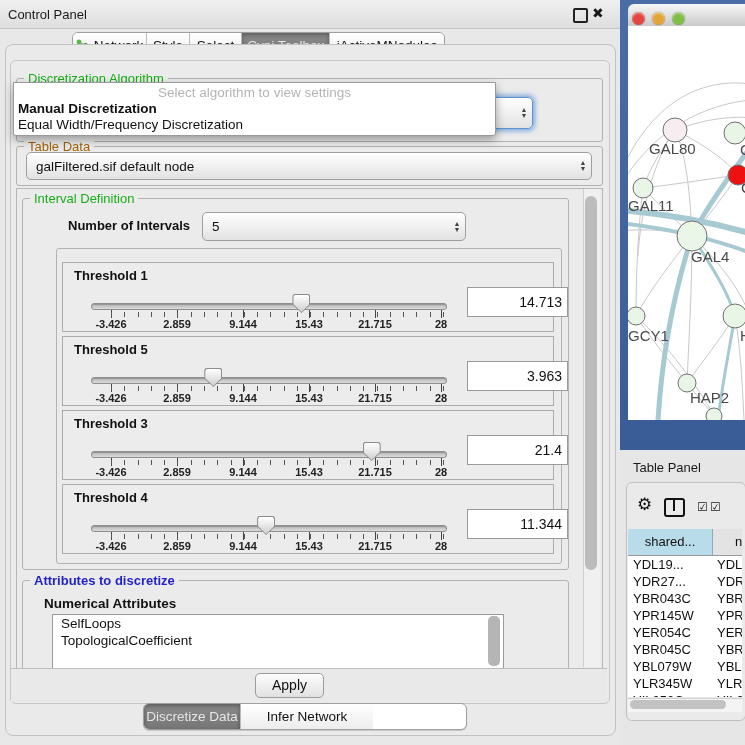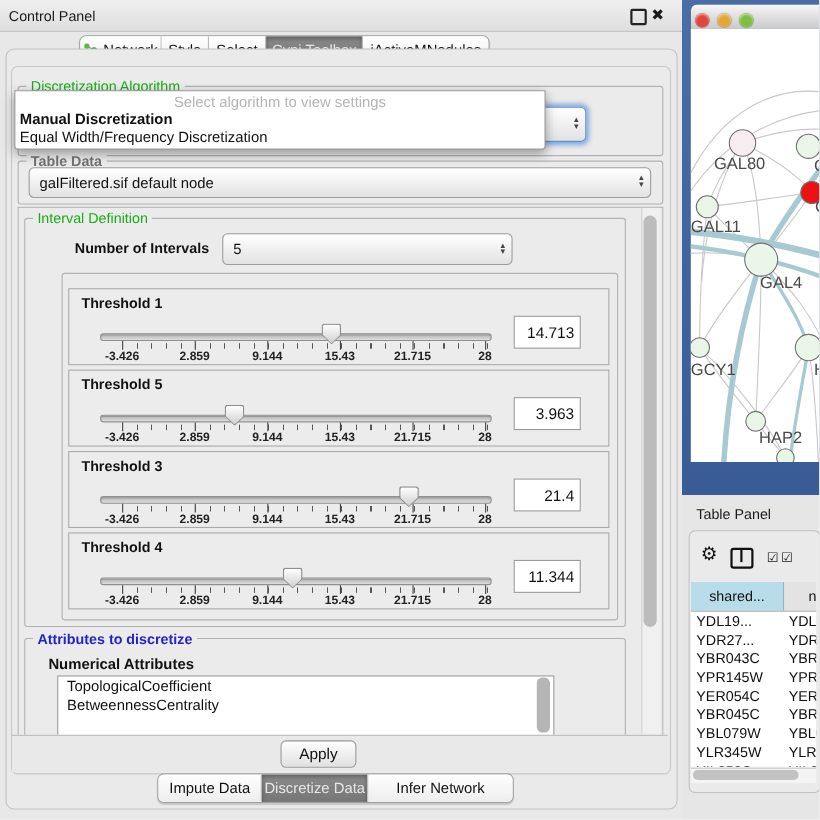--- a/index.html
+++ b/index.html
@@ -28,21 +28,21 @@
   #outer-box{left:5px;top:44px;width:609px;height:690px;border:1px solid #c2c2c2;border-radius:8px;
              background:#eaeaea;}
   #inner-box{left:10px;top:60px;width:598px;height:642px;border:1px solid #c6c6c6;border-radius:6px;
              background:#ebebeb;}
 
   
   .group{border:1px solid #b2b2b2;border-radius:3px;}
   .group-label{position:absolute;padding:0 4px;background:#ebebeb;font-size:13px;white-space:nowrap;}
   .lab-green{color:#18ae18;}
   .lab-blue{color:#2323cc;}
-  .lab-black{color:#737373;font-weight:bold;}
+  .lab-black{color:#a16207;}
 
   #grp-algo{left:16px;top:78px;width:585px;height:62px;}
   #grp-algo-label{left:24px;top:71px;}
   #grp-table{left:16px;top:146px;width:585px;height:38px;}
   #grp-table-label{left:24px;top:139px;}
   #grp-interval{left:22px;top:198px;width:545px;height:370px;}
   #grp-interval-label{left:30px;top:191px;}
   #grp-thresh{left:56px;top:248px;width:504px;height:314px;}
   #grp-thresh-label{left:64px;top:241px;}
   #grp-attr{left:22px;top:580px;width:545px;height:92px;}
@@ -78,21 +78,21 @@
   .th-thumb{position:absolute;top:31px;width:18px;height:19px;
             background:#8d8d8d;clip-path:polygon(8% 0,92% 0,100% 10%,100% 55%,50% 100%,0 55%,0 10%);}
   .th-thumb-in{position:absolute;left:1px;top:1px;width:16px;height:17px;
             background:linear-gradient(#ffffff,#cfcfcf);
             clip-path:polygon(8% 0,92% 0,100% 10%,100% 55%,50% 100%,0 55%,0 10%);}
   .th-ticks{position:absolute;left:48px;top:49px;width:333px;height:5px;
             background:repeating-linear-gradient(90deg,#555 0,#555 1px,transparent 1px,transparent 13.28px);}
   .tick-major{position:absolute;top:47px;width:1px;height:8px;background:#444;}
   .tick-lab{position:absolute;top:55px;transform:translateX(-50%);font-size:11px;font-weight:bold;color:#222;}
   .th-val{position:absolute;left:404px;top:24px;width:54px;height:28px;background:#fff;
-          border:1px solid #9a9a9a;font-size:14px;text-align:right;line-height:28px;padding-right:5px;}
+          border:1px solid #9a9a9a;font-size:14px;text-align:right;line-height:28px;padding-right:5px;padding-left:40px;}
 
   
   #attr-header{left:44px;top:596px;font-weight:bold;font-size:13.5px;}
   #attr-list{left:52px;top:614px;width:450px;height:58px;background:#fff;border:1px solid #9a9a9a;
              overflow:hidden;}
   .attr-item{padding:1px 0 1px 8px;font-size:13.5px;height:15px;}
   #attr-vscroll{left:488px;top:616px;width:12px;height:50px;background:#b5b5b5;border-radius:5px;}
 
   
   #footer{left:11px;top:668px;width:596px;height:33px;background:#e9e9e9;border-top:1px solid #bdbdbd;}
@@ -304,35 +304,32 @@
           <div class="th-thumb-in"></div>
         </div>
         <div class="th-val">11.344</div>
       </div>
     </div>
 
   <div class="abs group" id="grp-attr"></div>
   <span class="group-label lab-blue" id="grp-attr-label">Attributes to discretize</span>
   <span class="abs" id="attr-header">Numerical Attributes</span>
   <div class="abs" id="attr-list">
+      <div class="attr-item">SelfLoops</div>
       <div class="attr-item">TopologicalCoefficient</div>
-      <div class="attr-item">BetweennessCentrality</div>
     </div>
   <div class="abs" id="attr-vscroll"></div>
 
   <div class="abs vscroll" id="main-vscroll"></div>
   <div class="abs" id="main-vthumb"></div>
 
   <div class="abs" id="footer"></div>
   <div class="abs" id="apply-btn">Apply</div>
 
   <div class="abs tabstrip" id="bottom-tabs">
-    <div class="tab" style="width:94px">
-        <span>Impute Data</span>
-      </div>
     <div class="tab active" style="width:96px">
         <span>Discretize Data</span>
       </div>
     <div class="tab" style="width:132px">
         <span>Infer Network</span>
       </div>
   </div>
 
   <div class="abs" id="popup">
     <div id="popup-hint">Select algorithm to view settings</div>

